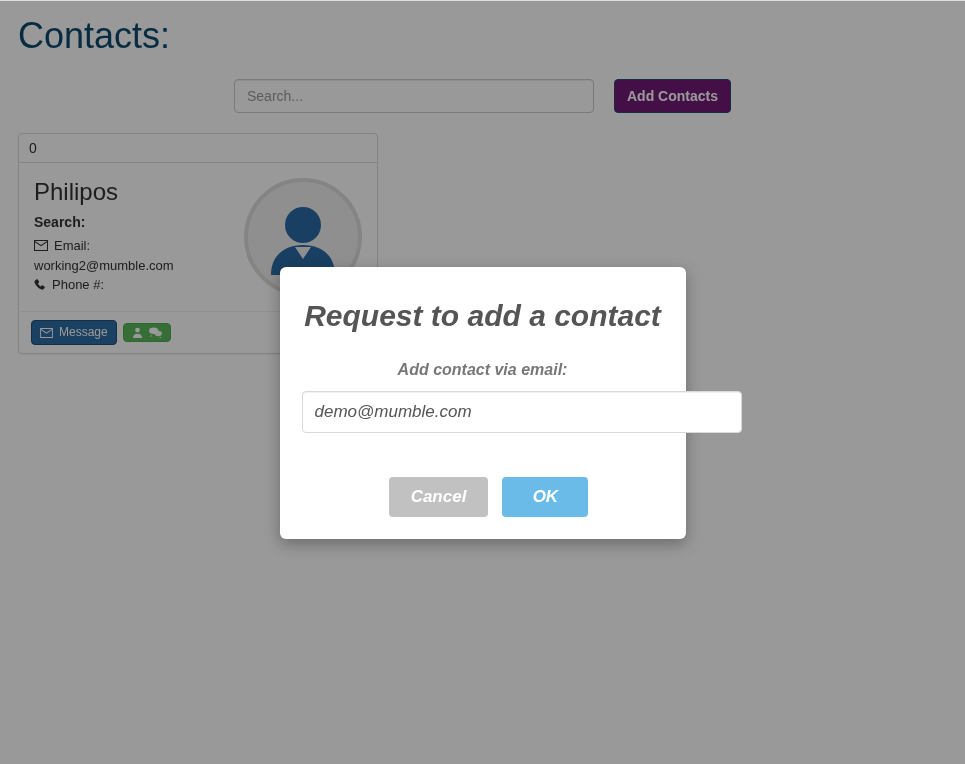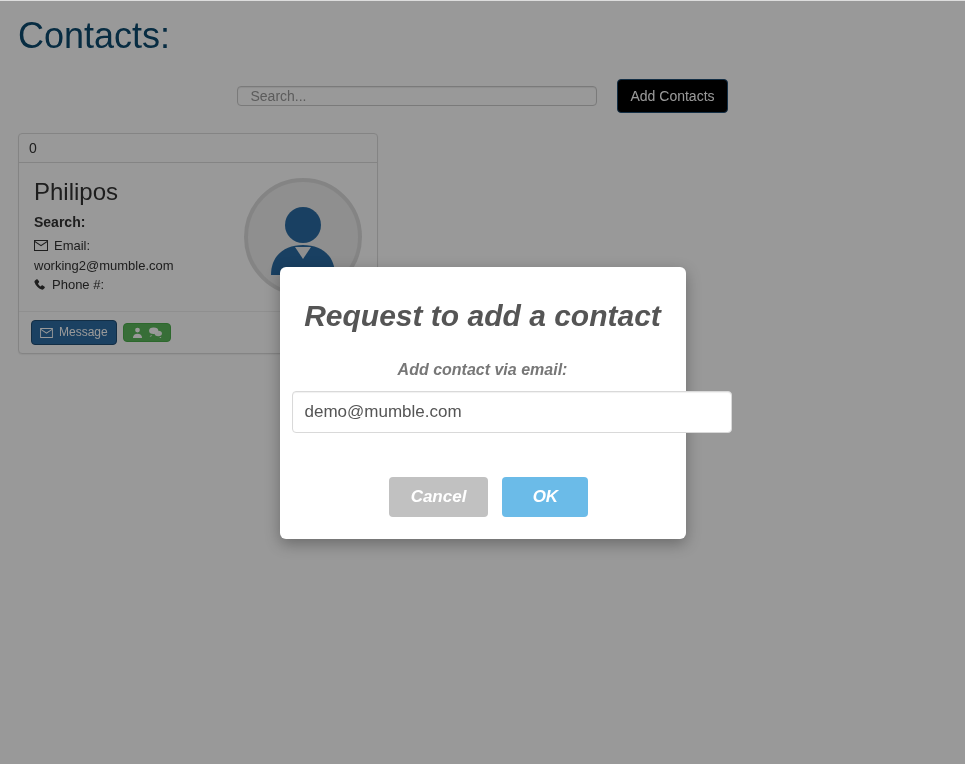--- a/index.html
+++ b/index.html
@@ -4,34 +4,34 @@
 <style>
   * { box-sizing: border-box; margin: 0; padding: 0; }
   html, body { width: 965px; height: 764px; font-family: "Helvetica Neue", Helvetica, Arial, sans-serif; background: #fff; color: #333; overflow: hidden; }
   body { border-top: 1px solid #ddd; position: relative; }
 
   .page { padding: 14px 18px; }
   .page-title { font-size: 36px; font-weight: 500; color: #0c4a6e; margin-bottom: 22px; }
 
   .toolbar { display: flex; justify-content: center; align-items: center; gap: 20px; margin-bottom: 20px; }
   .search-input {
-    width: 360px; height: 20px; padding: 6px 12px;
+    width: 360px; height: 34px; padding: 6px 12px;
     font-size: 14px; color: #555; background: #fff;
     border: 1px solid #ccc; border-radius: 4px;
     box-shadow: inset 0 1px 1px rgba(0,0,0,.075);
   }
   .search-input::placeholder { color: #999; }
   .btn {
     display: inline-flex; align-items: center; gap: 6px;
     padding: 6px 12px; font-size: 14px; line-height: 1.42857143;
     border-radius: 4px; border: 1px solid transparent; cursor: pointer;
     white-space: nowrap;
   }
   .btn-primary { color: #fff; background-color: #2e6da4; border-color: #204d74; }
-  .btn-primary.active, .add-contacts { background-color: #000000; border-color: #204d74; }
+  .btn-primary.active, .add-contacts { background-color: #701a75; border-color: #204d74; font-weight: bold; }
   .btn-success { color: #fff; background-color: #5cb85c; border-color: #4cae4c; }
   .btn-danger  { color: #fff; background-color: #d9534f; border-color: #d43f3a; }
   .btn-sm { padding: 3px 8px; font-size: 12px; }
 
   .card {
     width: 360px; border: 1px solid #ddd; border-radius: 4px;
     background: #fff; box-shadow: 0 1px 1px rgba(0,0,0,.05);
     overflow: hidden;
   }
   .card-head { padding: 6px 10px; border-bottom: 1px solid #ddd; font-size: 14px; color: #333; }
@@ -55,28 +55,28 @@
   .ico svg { display: block; }
 
   
   .backdrop {
     position: absolute; inset: 0; background: rgba(0,0,0,.4);
     display: flex; align-items: center; justify-content: center;
     padding-top: 40px; 
   }
   .modal {
     width: 406px; background: #fff; border-radius: 6px;
-    padding: 26px 12px 22px; text-align: center;
+    padding: 26px 22px 22px; text-align: center;
     box-shadow: 0 5px 15px rgba(0,0,0,.3);
   }
   .modal-title { font-size: 30px; font-weight: 600; font-style: italic; color: #555; margin: 6px 0 28px; }
   .modal-sub { font-size: 16px; font-style: italic; font-weight: 600; color: #777; margin-bottom: 12px; }
   .modal-input {
     width: 440px; height: 42px; margin: 0 auto 44px; display: block;
-    padding: 8px 12px; font-size: 17px; color: #555;
+    padding: 8px 12px; font-size: 17px; font-style: italic; color: #555;
     border: 1px solid #d9d9d9; border-radius: 4px;
     box-shadow: inset 0 1px 1px rgba(0,0,0,.06);
   }
   .modal-actions { display: flex; justify-content: center; gap: 14px; }
   .mbtn {
     min-width: 88px; padding: 10px 22px; border-radius: 4px; border: none;
     font-size: 17px; font-weight: 600; font-style: italic; cursor: pointer; color: #fff;
   }
   .mbtn-cancel { background: #c1c1c1; margin-left: 12px; }
   .mbtn-ok { background: #6bbbe8; min-width: 86px; }

